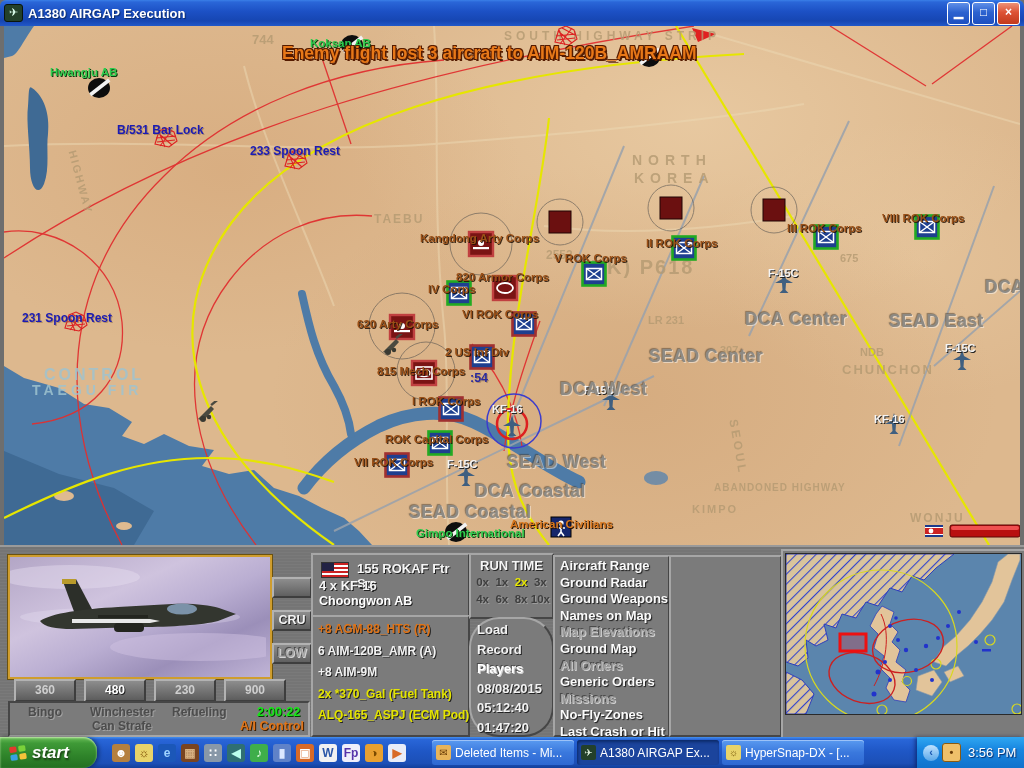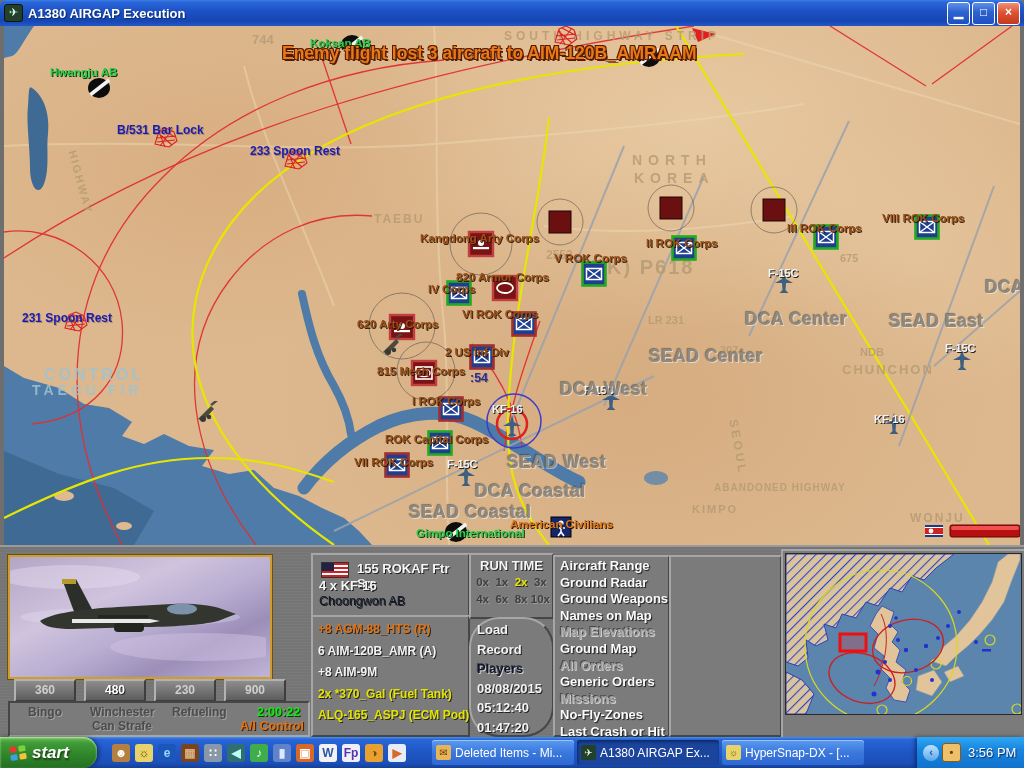--- a/index.html
+++ b/index.html
@@ -64,37 +64,37 @@
   #thr{left:270px;top:8px;width:40px;height:178px;position:absolute;}
   .thrbtn{position:absolute;left:2px;width:36px;height:17px;text-align:center;line-height:17px;
     font-size:12.5px;font-weight:bold;color:#f2f2f2;text-shadow:1px 1px 0 #222;
     background:linear-gradient(180deg,#8d8d8d,#606060);
     border-top:2px solid #b2b2b2;border-left:2px solid #b2b2b2;
     border-bottom:2px solid #3e3e3e;border-right:2px solid #3e3e3e;}
   .thrbtn.dim{color:#a6a6a6;text-shadow:1px 1px 0 #d2d2d2,-1px -1px 0 #4a4a4a;}
   #sqbox{left:311px;top:6px;width:155px;height:60px;}
   #sqname{position:absolute;left:44px;top:6px;font-size:13px;font-weight:bold;color:#f5f5f5;text-shadow:1px 1px 0 #222;}
   #sqcount{position:absolute;left:6px;top:23px;font-size:13px;font-weight:bold;color:#f5f5f5;text-shadow:1px 1px 0 #222;}
-  #sqbase{position:absolute;left:6px;top:39px;font-size:12.5px;font-weight:normal;color:#0f172a;text-shadow:1px 1px 0 #222;}
+  #sqbase{position:absolute;left:6px;top:39px;font-size:12.5px;font-weight:bold;color:#ffffff;text-shadow:1px 1px 0 #222;}
   #usflag{position:absolute;left:8px;top:7px;width:26px;height:14px;border:1px solid #333;
     background:linear-gradient(180deg,#c22 0%,#c22 14%,#fff 14%,#fff 28%,#c22 28%,#c22 42%,#fff 42%,#fff 56%,#c22 56%,#c22 70%,#fff 70%,#fff 84%,#c22 84%);}
   #usflag:before{content:"";position:absolute;left:0;top:0;width:12px;height:8px;background:#224;}
   #ldbox{left:311px;top:68px;width:155px;height:118px;}
   .ldline{position:relative;margin:4px 0 0 5px;font-size:12px;font-weight:bold;white-space:nowrap;line-height:17.5px;}
   .ldline.orange{color:#e07418;text-shadow:1px 1px 0 #222;}
   .ldline.white{color:#f2f2f2;text-shadow:1px 1px 0 #222;}
   .ldline.yellow{color:#e4e400;text-shadow:1px 1px 0 #222;}
   #rtbox{left:469px;top:6px;width:81px;height:62px;}
   #rt-title{text-align:center;font-size:13px;font-weight:bold;color:#f5f5f5;text-shadow:1px 1px 0 #222;margin-top:3px;}
   #rtspeeds{display:grid;grid-template-columns:repeat(4,1fr);margin-top:3px;padding:0 2px;row-gap:5px;}
   .rtspd{text-align:center;font-size:11.5px;font-weight:bold;color:#3f3f3f;text-shadow:1px 1px 0 #9c9c9c;}
   .rtspd.sel{color:#e8e800;text-shadow:1px 1px 0 #222;}
   #ctlbox{left:469px;top:70px;width:81px;height:116px;border-radius:30px;}
   .ctlline{margin:2px 0 0 6px;font-size:13px;font-weight:bold;color:#f2f2f2;text-shadow:1px 1px 0 #222;line-height:17.5px;white-space:nowrap;}
-  .ctlline.dim{color:#0f172a;text-shadow:1px 1px 0 #cfcfcf,-1px -1px 0 #4a4a4a;}
+  .ctlline.dim{color:#ffffff;text-shadow:1px 1px 0 #cfcfcf,-1px -1px 0 #4a4a4a;}
   #menubox{left:553px;top:8px;width:113px;height:178px;}
   .mitem{margin:1px 0 0 5px;font-size:13px;font-weight:bold;color:#fbfbfb;text-shadow:1px 1px 1px #1a1a1a;line-height:15.6px;white-space:nowrap;}
   .mitem.dim{color:#9d9d9d;text-shadow:1px 1px 0 #cfcfcf,-1px -1px 0 #4a4a4a;}
   #emptybox{left:669px;top:8px;width:109px;height:178px;}
   #mmbox{left:781px;top:2px;width:241px;height:188px;}
   
   #taskbar{position:absolute;left:0;top:737px;width:1024px;height:31px;
     background:linear-gradient(180deg,#4490ee 0%,#2966d8 8%,#1f57c6 45%,#1c4fb6 85%,#123f9b 100%);}
   #startbtn{position:absolute;left:0;top:0;width:97px;height:31px;border-radius:0 14px 14px 0;
     background:linear-gradient(180deg,#6cbf5a 0%,#3f9a37 20%,#2f842a 60%,#237021 100%);
@@ -438,20 +438,25 @@
           <rect x="52" y="22" width="14" height="5" fill="#b89a2a"></rect>
           <path d="M30,64 C42,56 72,52 108,50 L162,47 C182,46 198,48 209,51 L226,57 L208,64 C192,68 162,70 130,70 L62,72 C46,72 34,70 30,64 Z" fill="#33362f"></path>
           <ellipse cx="172" cy="52" rx="15" ry="5.5" fill="#7b92a8"></ellipse>
           <rect x="104" y="66" width="30" height="9" rx="4" fill="#23251f"></rect>
           <rect x="62" y="62" width="78" height="4" fill="#e8e8e8"></rect>
           <path d="M140,62 L150,64 L140,66 Z" fill="#e8e8e8"></path>
           <rect x="88" y="58" width="50" height="3" fill="#23251f"></rect>
         </g>
       </svg>
     </div>
+    <div id="thr">
+        <div class="thrbtn" style="top: 22px;"></div>
+        <div class="thrbtn" style="top: 55px;">CRU</div>
+        <div class="thrbtn dim" style="top: 88px;">LOW</div>
+      </div>
     <div id="speedrow">
         <span style="left: 14px;">360</span>
         <span class="sel" style="left: 84px;">480</span>
         <span style="left: 154px;">230</span>
         <span style="left: 224px;">900</span>
       </div>
     <div class="box inset" id="statusbox">
       <span id="timer">2:00:22</span>
       <span id="aictl">A/I Control</span>
     <span class="stword" style="left: 18px; top: 2px;">Bingo</span>

